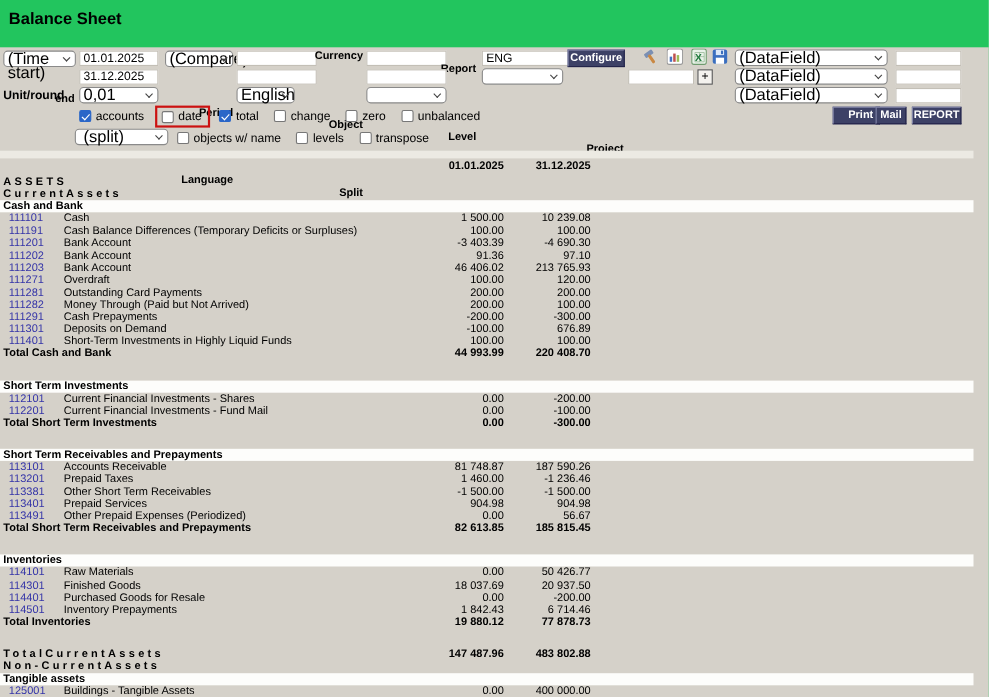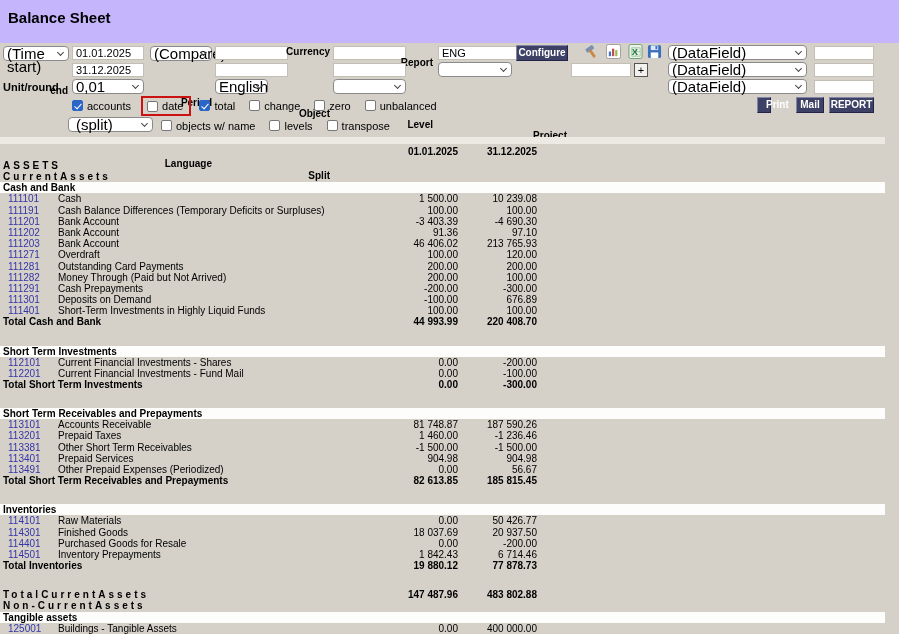--- a/index.html
+++ b/index.html
@@ -1,19 +1,19 @@
 <!DOCTYPE html>
 <html><head>
 <meta charset="utf-8">
 <style>
   * { margin:0; padding:0; box-sizing:border-box; }
   html,body { background:#fff; }
   #screen {
     position:relative; width:899px; height:634px; overflow:hidden;
-    font-family:"Liberation Sans", sans-serif; background:#c4b5fd;
+    font-family:"Liberation Sans", sans-serif; background:#22c55e;
   }
   #graybg { position:absolute; left:0; top:43px; width:899px; height:591px; background:#d5d1c9; }
   #title { position:absolute; left:8px; top:9px; font-size:15px; font-weight:bold; color:#000; }
 
   
   .lbl { position:absolute; font-size:11px; font-weight:bold; color:#000; height:14px; line-height:14px; }
   .lbl.r { text-align:right; }
   .inp {
     position:absolute; height:14px; font-size:11px; line-height:14px; padding:0 3px;
     background:#fff; border:1px solid #c3bfb6; color:#000; font-family:"Liberation Sans",sans-serif;
@@ -151,21 +151,21 @@
       </span>
       <span class="cbitem">
         <span class="cbox"></span>
         <span class="cblbl">zero</span>
       </span>
       <span class="cbitem">
         <span class="cbox"></span>
         <span class="cblbl">unbalanced</span>
       </span>
     </div>
-  <div class="btn" style="left:757px;top:97px;width:14px;height:16px;padding-left:8px;">Print</div>
+  <div class="btn" style="left:757px;top:97px;width:43px;height:16px;padding-left:8px;">Print</div>
   <div class="btn" style="left:796px;top:97px;width:28px;height:16px;">Mail</div>
   <div class="btn" style="left:829px;top:97px;width:45px;height:16px;">REPORT</div>
 
   <div class="sel" style="left:68px;top:117px;width:85px;padding-left:7px;"><span>(split)</span><span class="chev"></span></div>
   <div class="cbrow" style="left:161px;top:118px;height:15px;" id="cbrow2">
       <span class="cbitem">
         <span class="cbox"></span>
         <span class="cblbl">objects w/ name</span>
       </span>
       <span class="cbitem">

